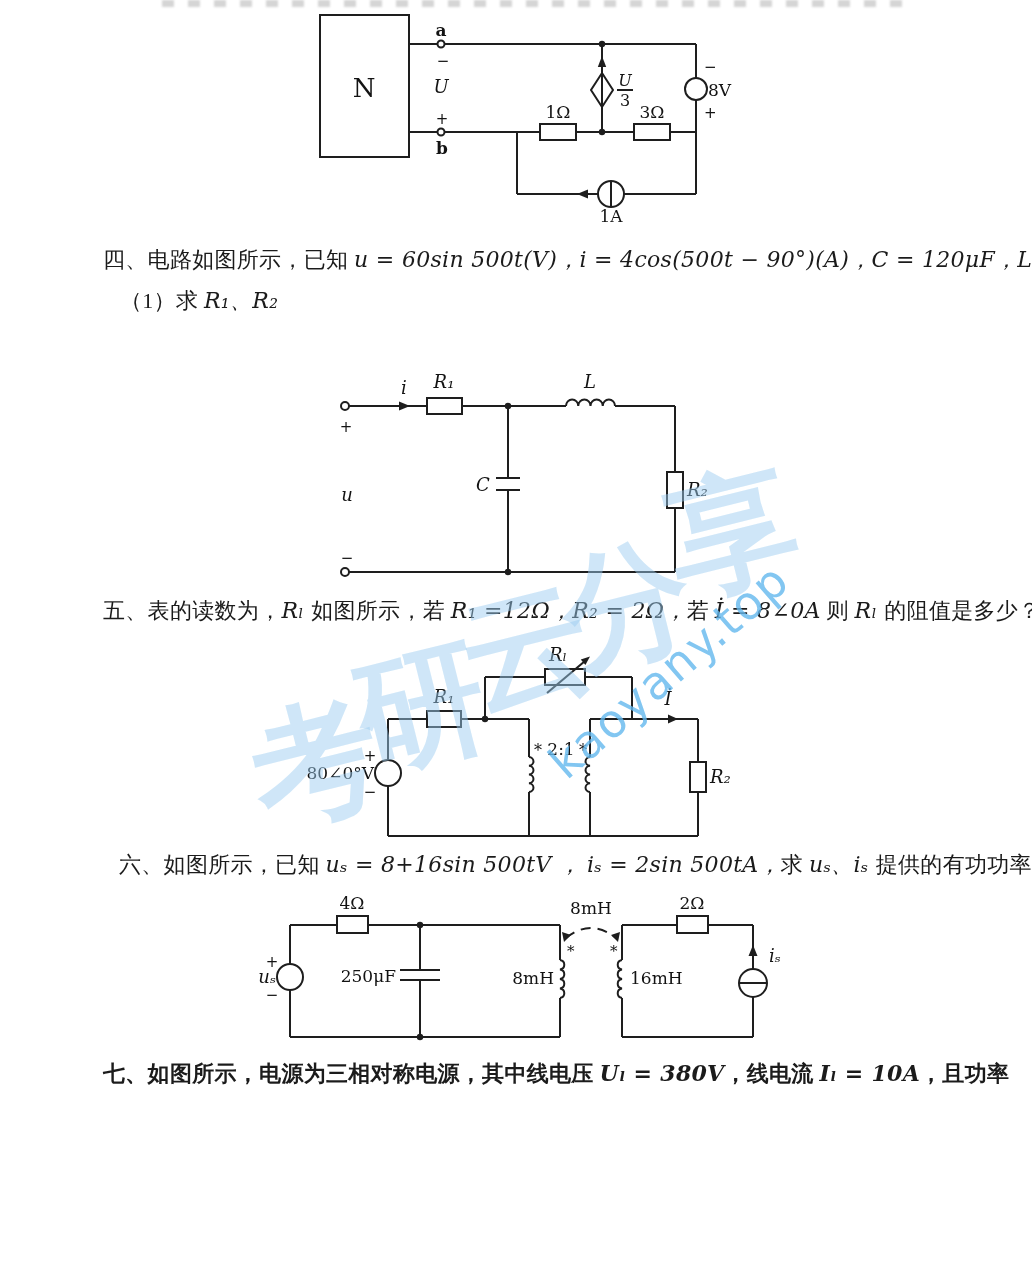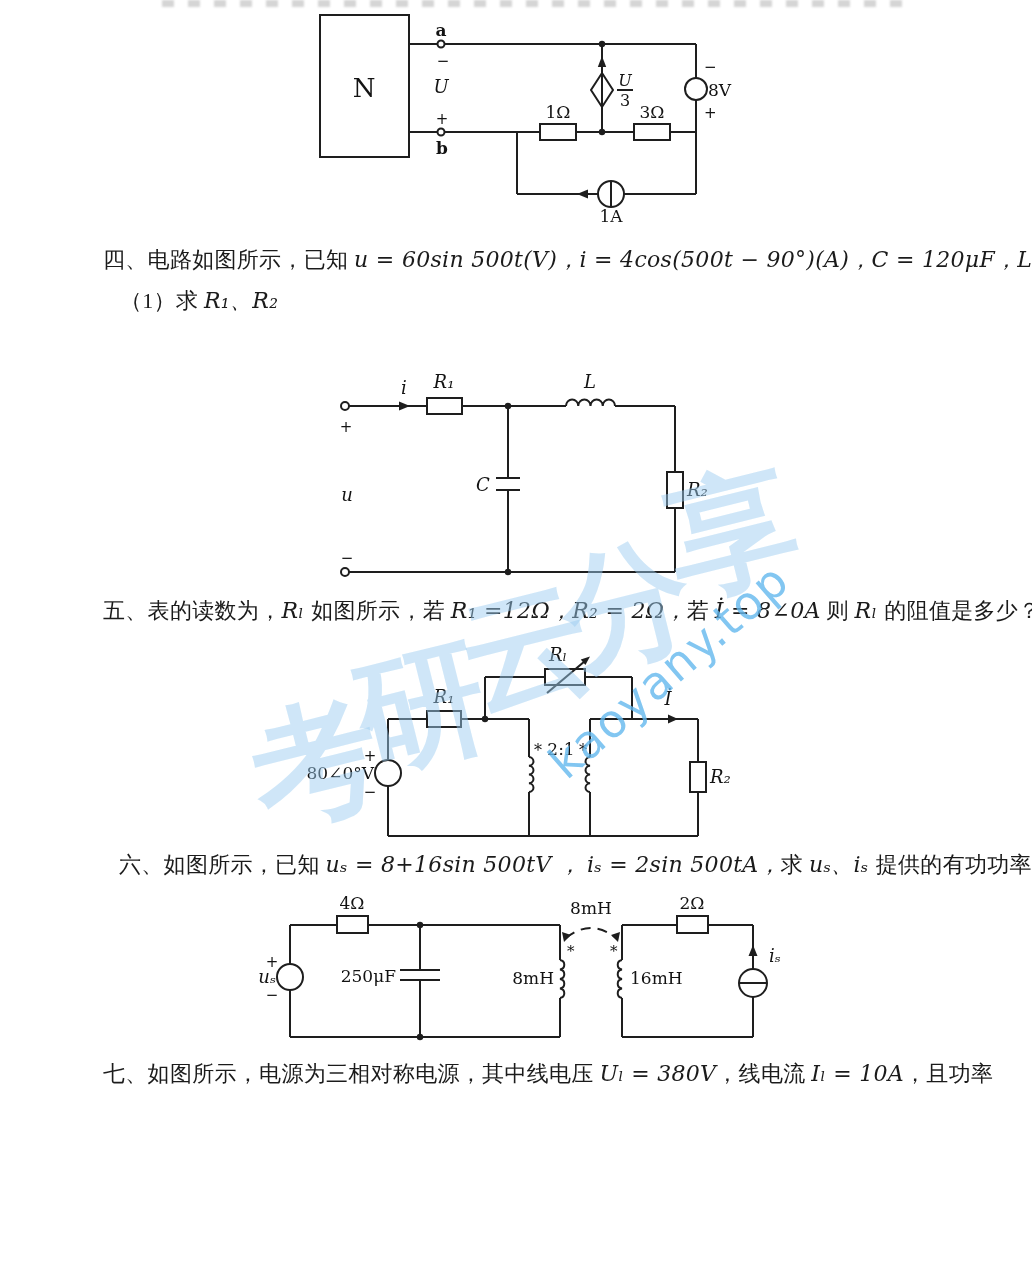--- a/index.html
+++ b/index.html
@@ -230,21 +230,21 @@
     <text x="146" y="92" class="lbl" text-anchor="end">250μF</text>
     <text x="304" y="94" class="lbl" text-anchor="end">8mH</text>
     <text x="341" y="24" class="lbl" text-anchor="middle">8mH</text>
     <text x="380" y="94" class="lbl">16mH</text>
     <text x="317" y="66" font-size="15">*</text>
     <text x="360" y="66" font-size="15">*</text>
     <text x="442" y="19" class="lbl" text-anchor="middle">2Ω</text>
     <text x="519" y="72" class="lbl-it">iₛ</text>
   </svg>
 
-  <div class="tline" style="left:103px;top:1060px;"><span class="cjk">七、如图所示，电源为三相对称电源，其中线电压 </span><span class="math">Uₗ = 380V</span><span class="cjk">，线电流 </span><span class="math">Iₗ = 10A</span><span class="cjk">，且功率</span></div>
+  <div class="tline" style="left:103px;top:1060px;font-weight:bold;"><span class="cjk">七、如图所示，电源为三相对称电源，其中线电压 </span><span class="math">Uₗ = 380V</span><span class="cjk">，线电流 </span><span class="math">Iₗ = 10A</span><span class="cjk">，且功率</span></div>
 
   <div class="wm">
     <div class="wm-char" style="left:252px;top:678px;">考</div>
     <div class="wm-char" style="left:358px;top:622px;">研</div>
     <div class="wm-char" style="left:463px;top:562px;">云</div>
     <div class="wm-char" style="left:563px;top:520px;">分</div>
     <div class="wm-char" style="left:668px;top:448px;">享</div>
     <div class="wm-site">kaoyany.top</div>
   </div>
 

